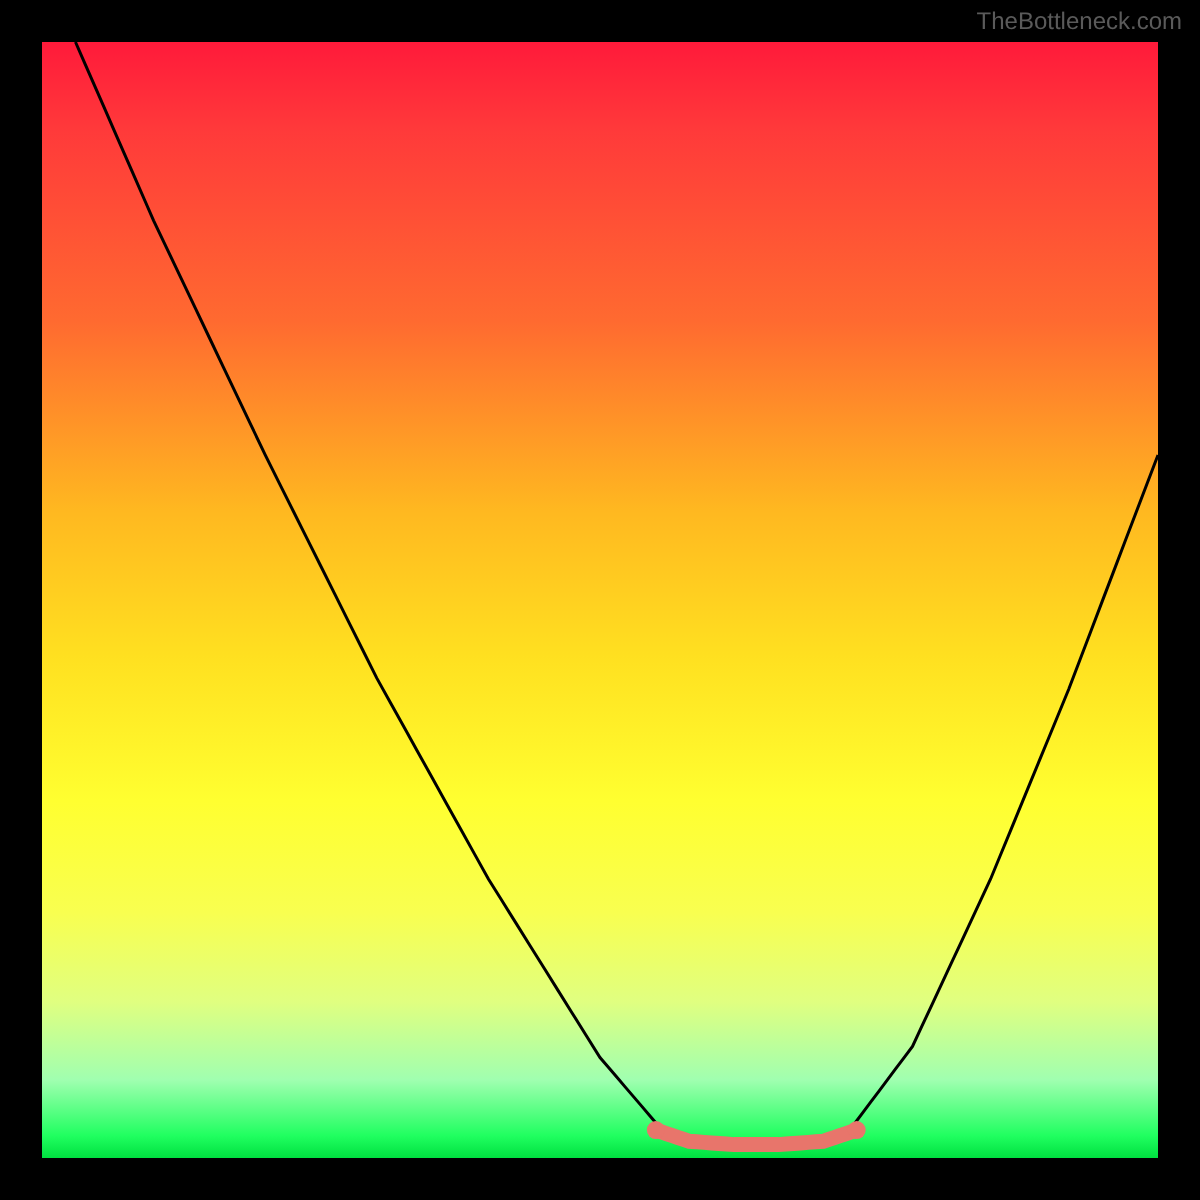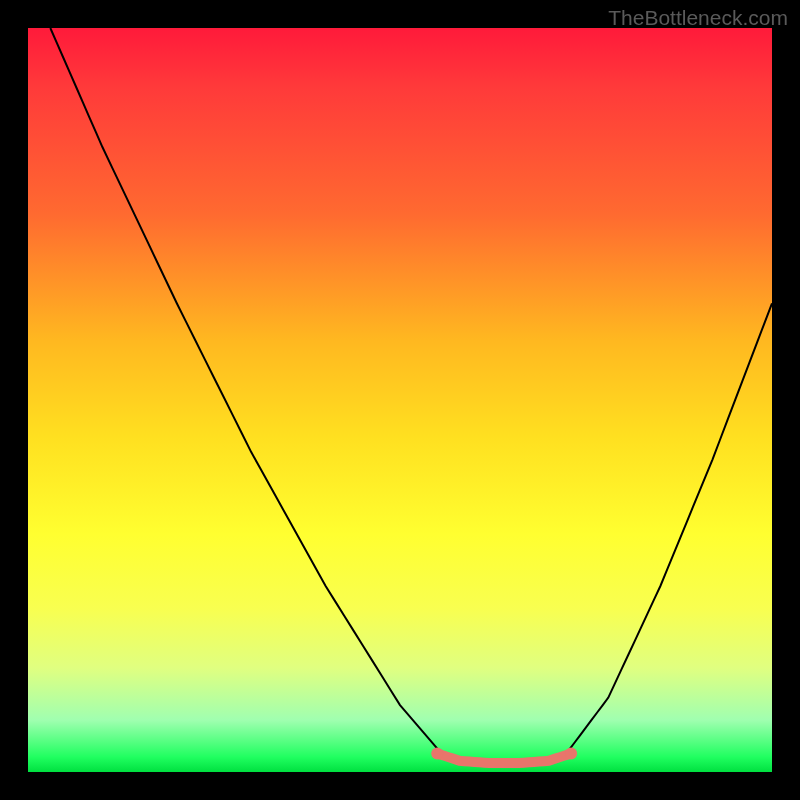--- a/index.html
+++ b/index.html
@@ -9,21 +9,21 @@
     height: 800px;
     background: #000;
     position: relative;
     font-family: Arial, sans-serif;
   }
   .watermark {
     position: absolute;
     top: 6px;
     right: 12px;
     color: #5a5a5a;
-    font-size: 21px;
+    font-size: 16px;
     font-weight: 500;
     z-index: 10;
   }
   .plot-area {
     position: absolute;
     left: 28px;
     top: 28px;
     width: 744px;
     height: 744px;
     background: linear-gradient(to bottom,

